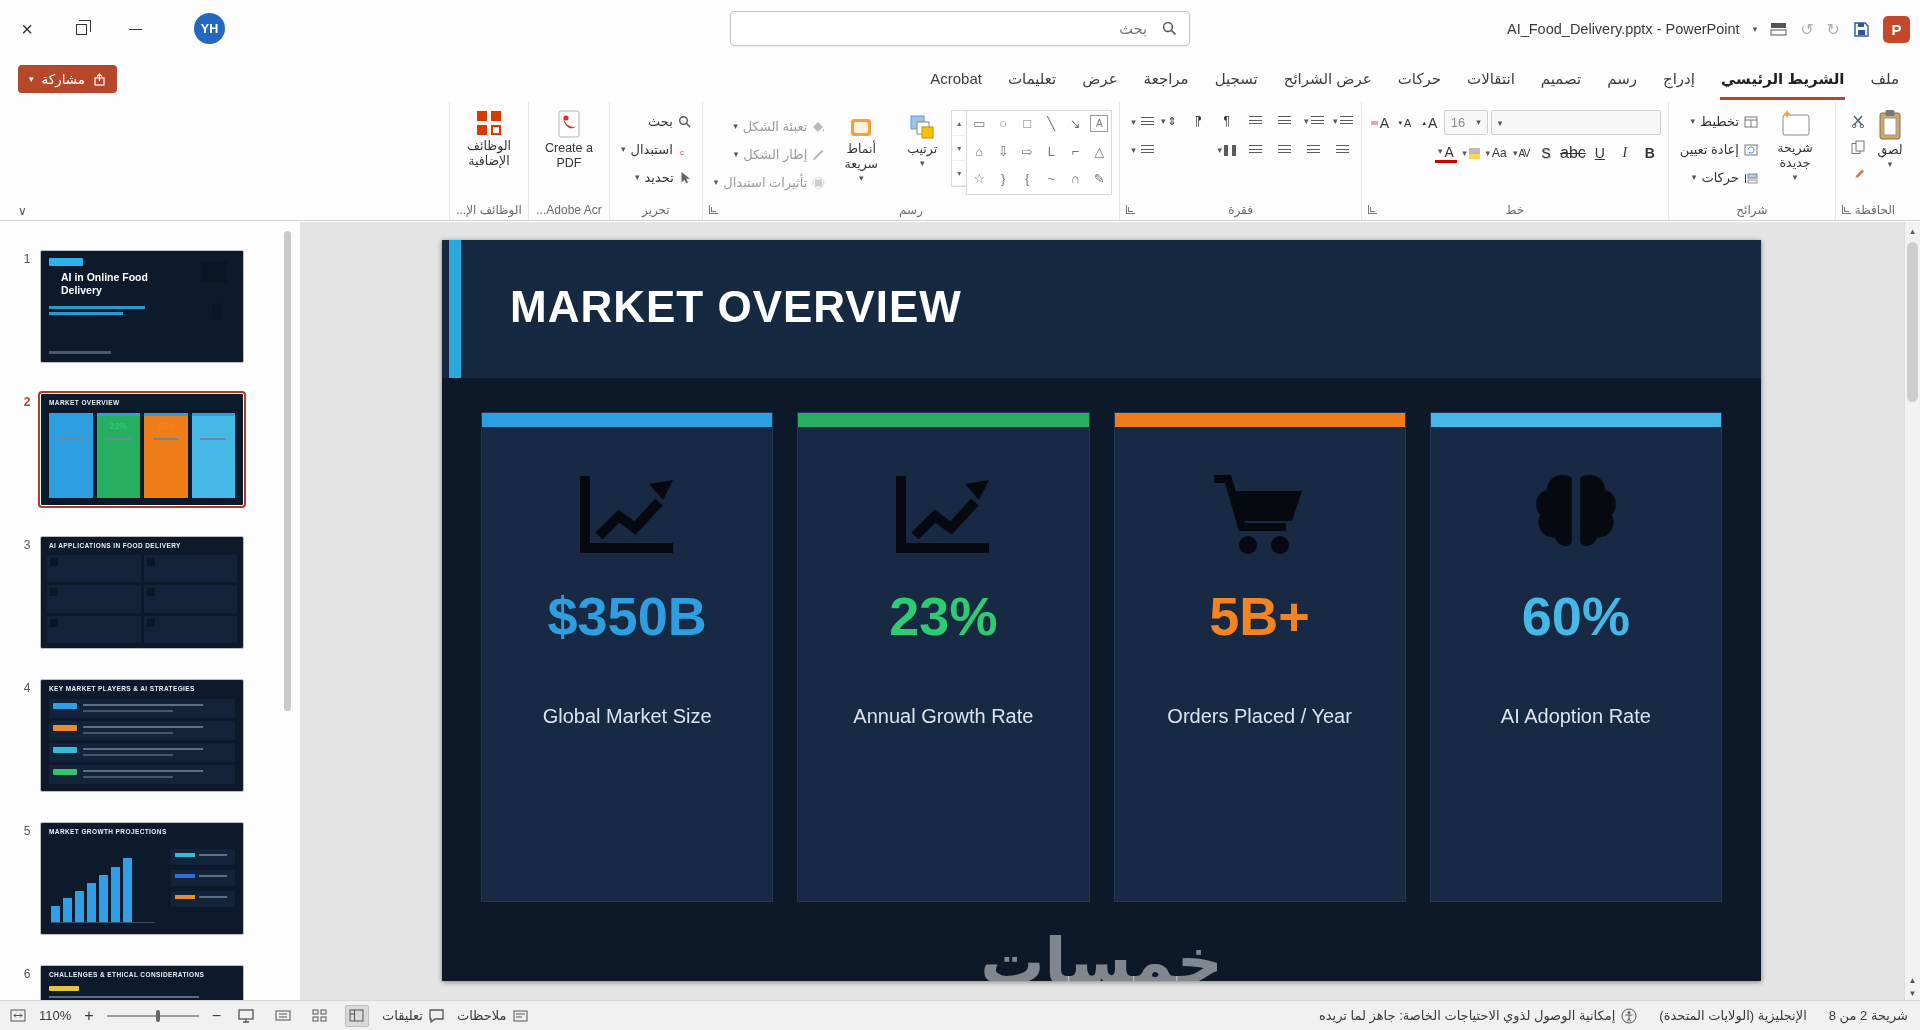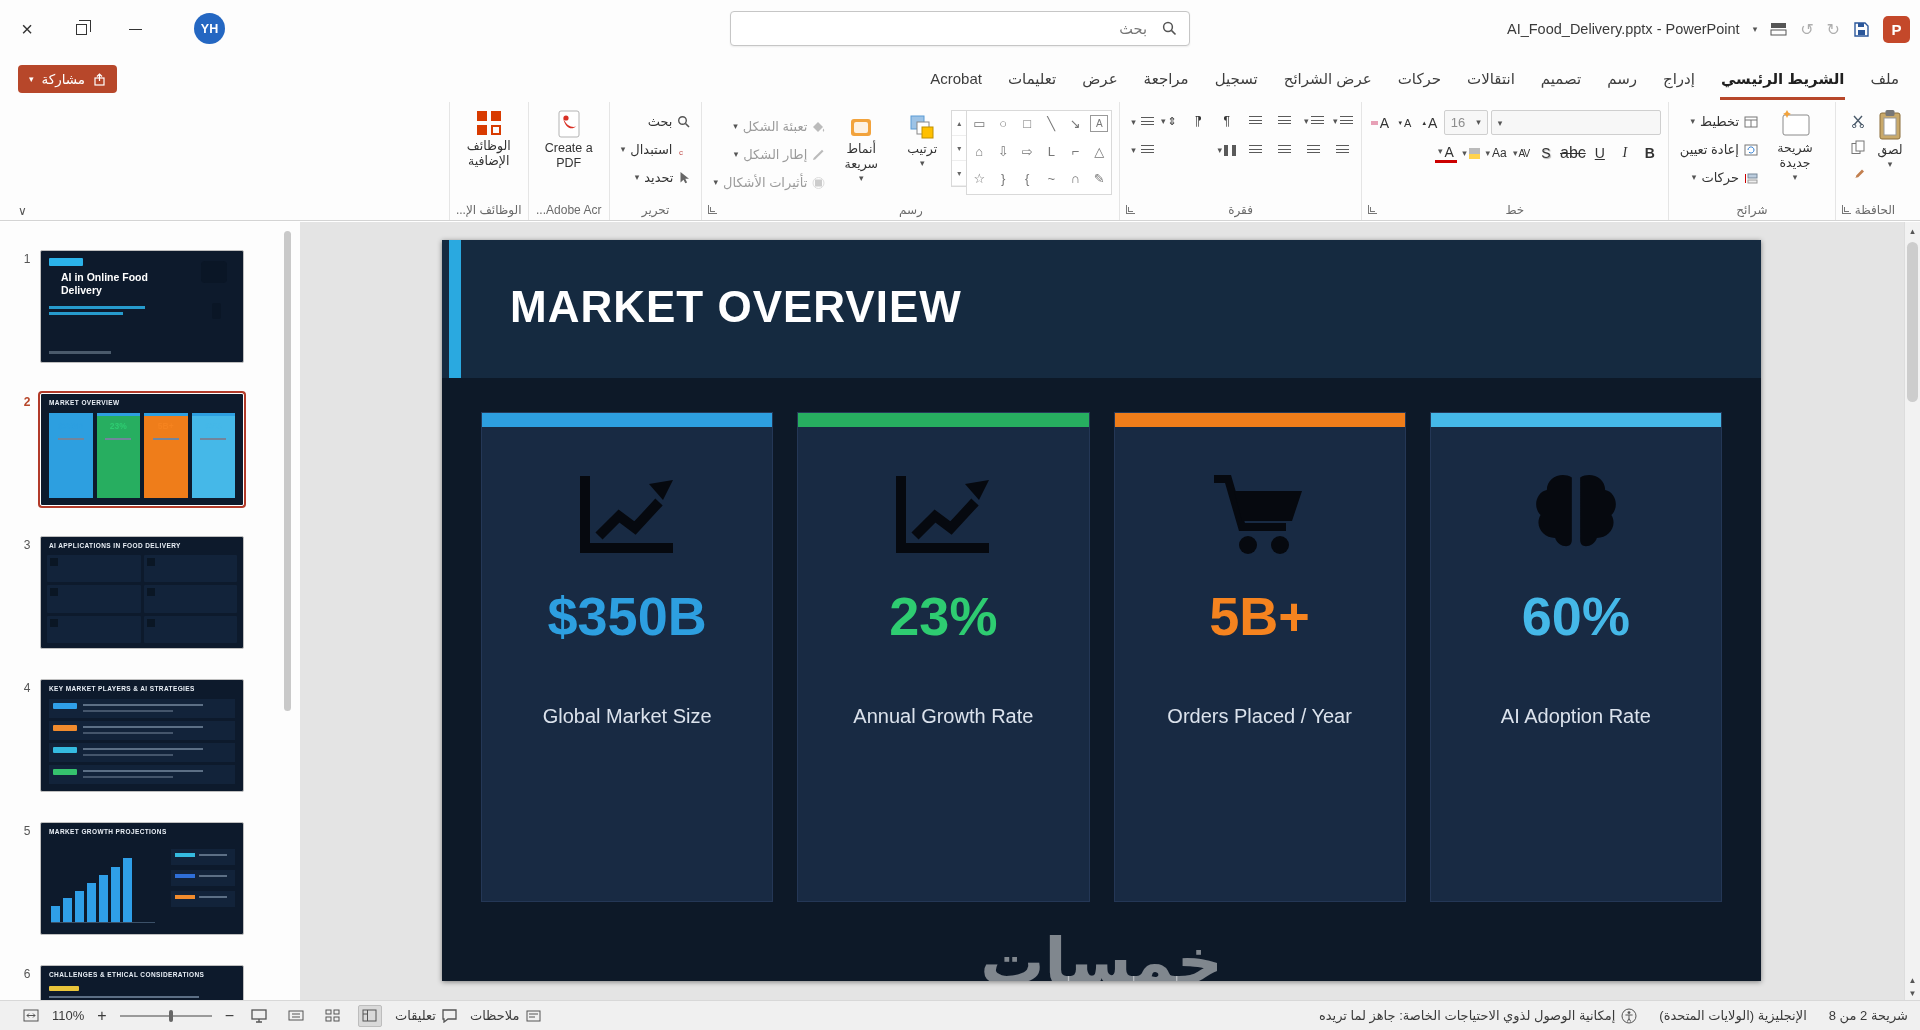--- a/index.html
+++ b/index.html
@@ -79,21 +79,21 @@
 .card-value{text-align:center;margin-top:24px;font-size:54px;font-weight:bold}
 .card-label{text-align:center;margin-top:58px;font-size:20px;color:#dbe2ec}
 .slide-footer{position:absolute;left:52px;bottom:22px;font-size:16px;color:#7e93ab}
 .watermark{position:absolute;bottom:-18px;left:50%;transform:translateX(-50%);font-size:64px;font-weight:bold;color:rgba(255,255,255,.48);white-space:nowrap}
 .vscroll{position:absolute;right:0;top:0;bottom:0;width:16px;background:#f2f2f2;border-left:1px solid #ddd}
 .vs-arrow{height:18px;display:flex;align-items:center;justify-content:center;font-size:9px;color:#555}
 .vs-thumb{position:absolute;top:20px;left:2px;right:2px;height:160px;background:#cdcdcd;border-radius:6px}
 .vs-bot{position:absolute;bottom:2px;left:0;right:0;display:flex;flex-direction:column;align-items:center;gap:4px}
 
 .statusbar{position:absolute;bottom:0;height:30px;left:0;right:0;background:#f0f0f0;border-top:1px solid #d8d8d8;display:flex;align-items:center;font-size:13px;color:#3a3a3a}
-.sb-left{display:flex;align-items:center;gap:13px;padding-left:23px}
+.sb-left{display:flex;align-items:center;gap:13px;padding-left:10px}
 .sb-right{margin-left:auto;display:flex;direction:rtl;align-items:center;gap:22px;padding-left:14px;padding-right:12px}
 .sb-item{display:flex;align-items:center;gap:6px;white-space:nowrap}
 .vbtn{width:24px;height:22px;display:flex;align-items:center;justify-content:center;border-radius:2px}
 .vbtn.active{background:#d9d9d9;border:1px solid #bdbdbd}
 .zslider{width:92px;height:2px;background:#9a9a9a;position:relative}
 .zthumb{position:absolute;left:54%;top:-5px;width:4px;height:12px;background:#666;border-radius:2px}
 
 .mcard{flex:1;background:#152740;position:relative;border-top:3px solid #2d9fe0}
 .mc-ic{width:12px;height:9px;background:#0a1220;margin:7px auto 0;border-radius:1px}
 .mc-val{font-size:8.5px;font-weight:bold;text-align:center;margin-top:5px}
@@ -427,21 +427,21 @@
               <path d="M1 11l2.2-.5L11.5 2.3 10 .8 1.6 9z" fill="#bbb"></path>
             </svg>
           <span>إطار الشكل</span>
           <span class="chev">▾</span>
         </div>
         <div class="srow dis">
           <svg width="13" height="12">
               <circle cx="6.5" cy="6" r="5.5" fill="none" stroke="#ddd"></circle>
               <rect x="3" y="2.5" width="7" height="7" fill="#ccc"></rect>
             </svg>
-          <span>تأثيرات الأشكال</span>
+          <span>تأثيرات استبدال</span>
           <span class="chev">▾</span>
         </div>
       </div>
     </div>
     <span class="grp-label">رسم</span>
     <span class="launcher"></span>
   </div>
 
   <div class="grp">
     <div class="scol">

